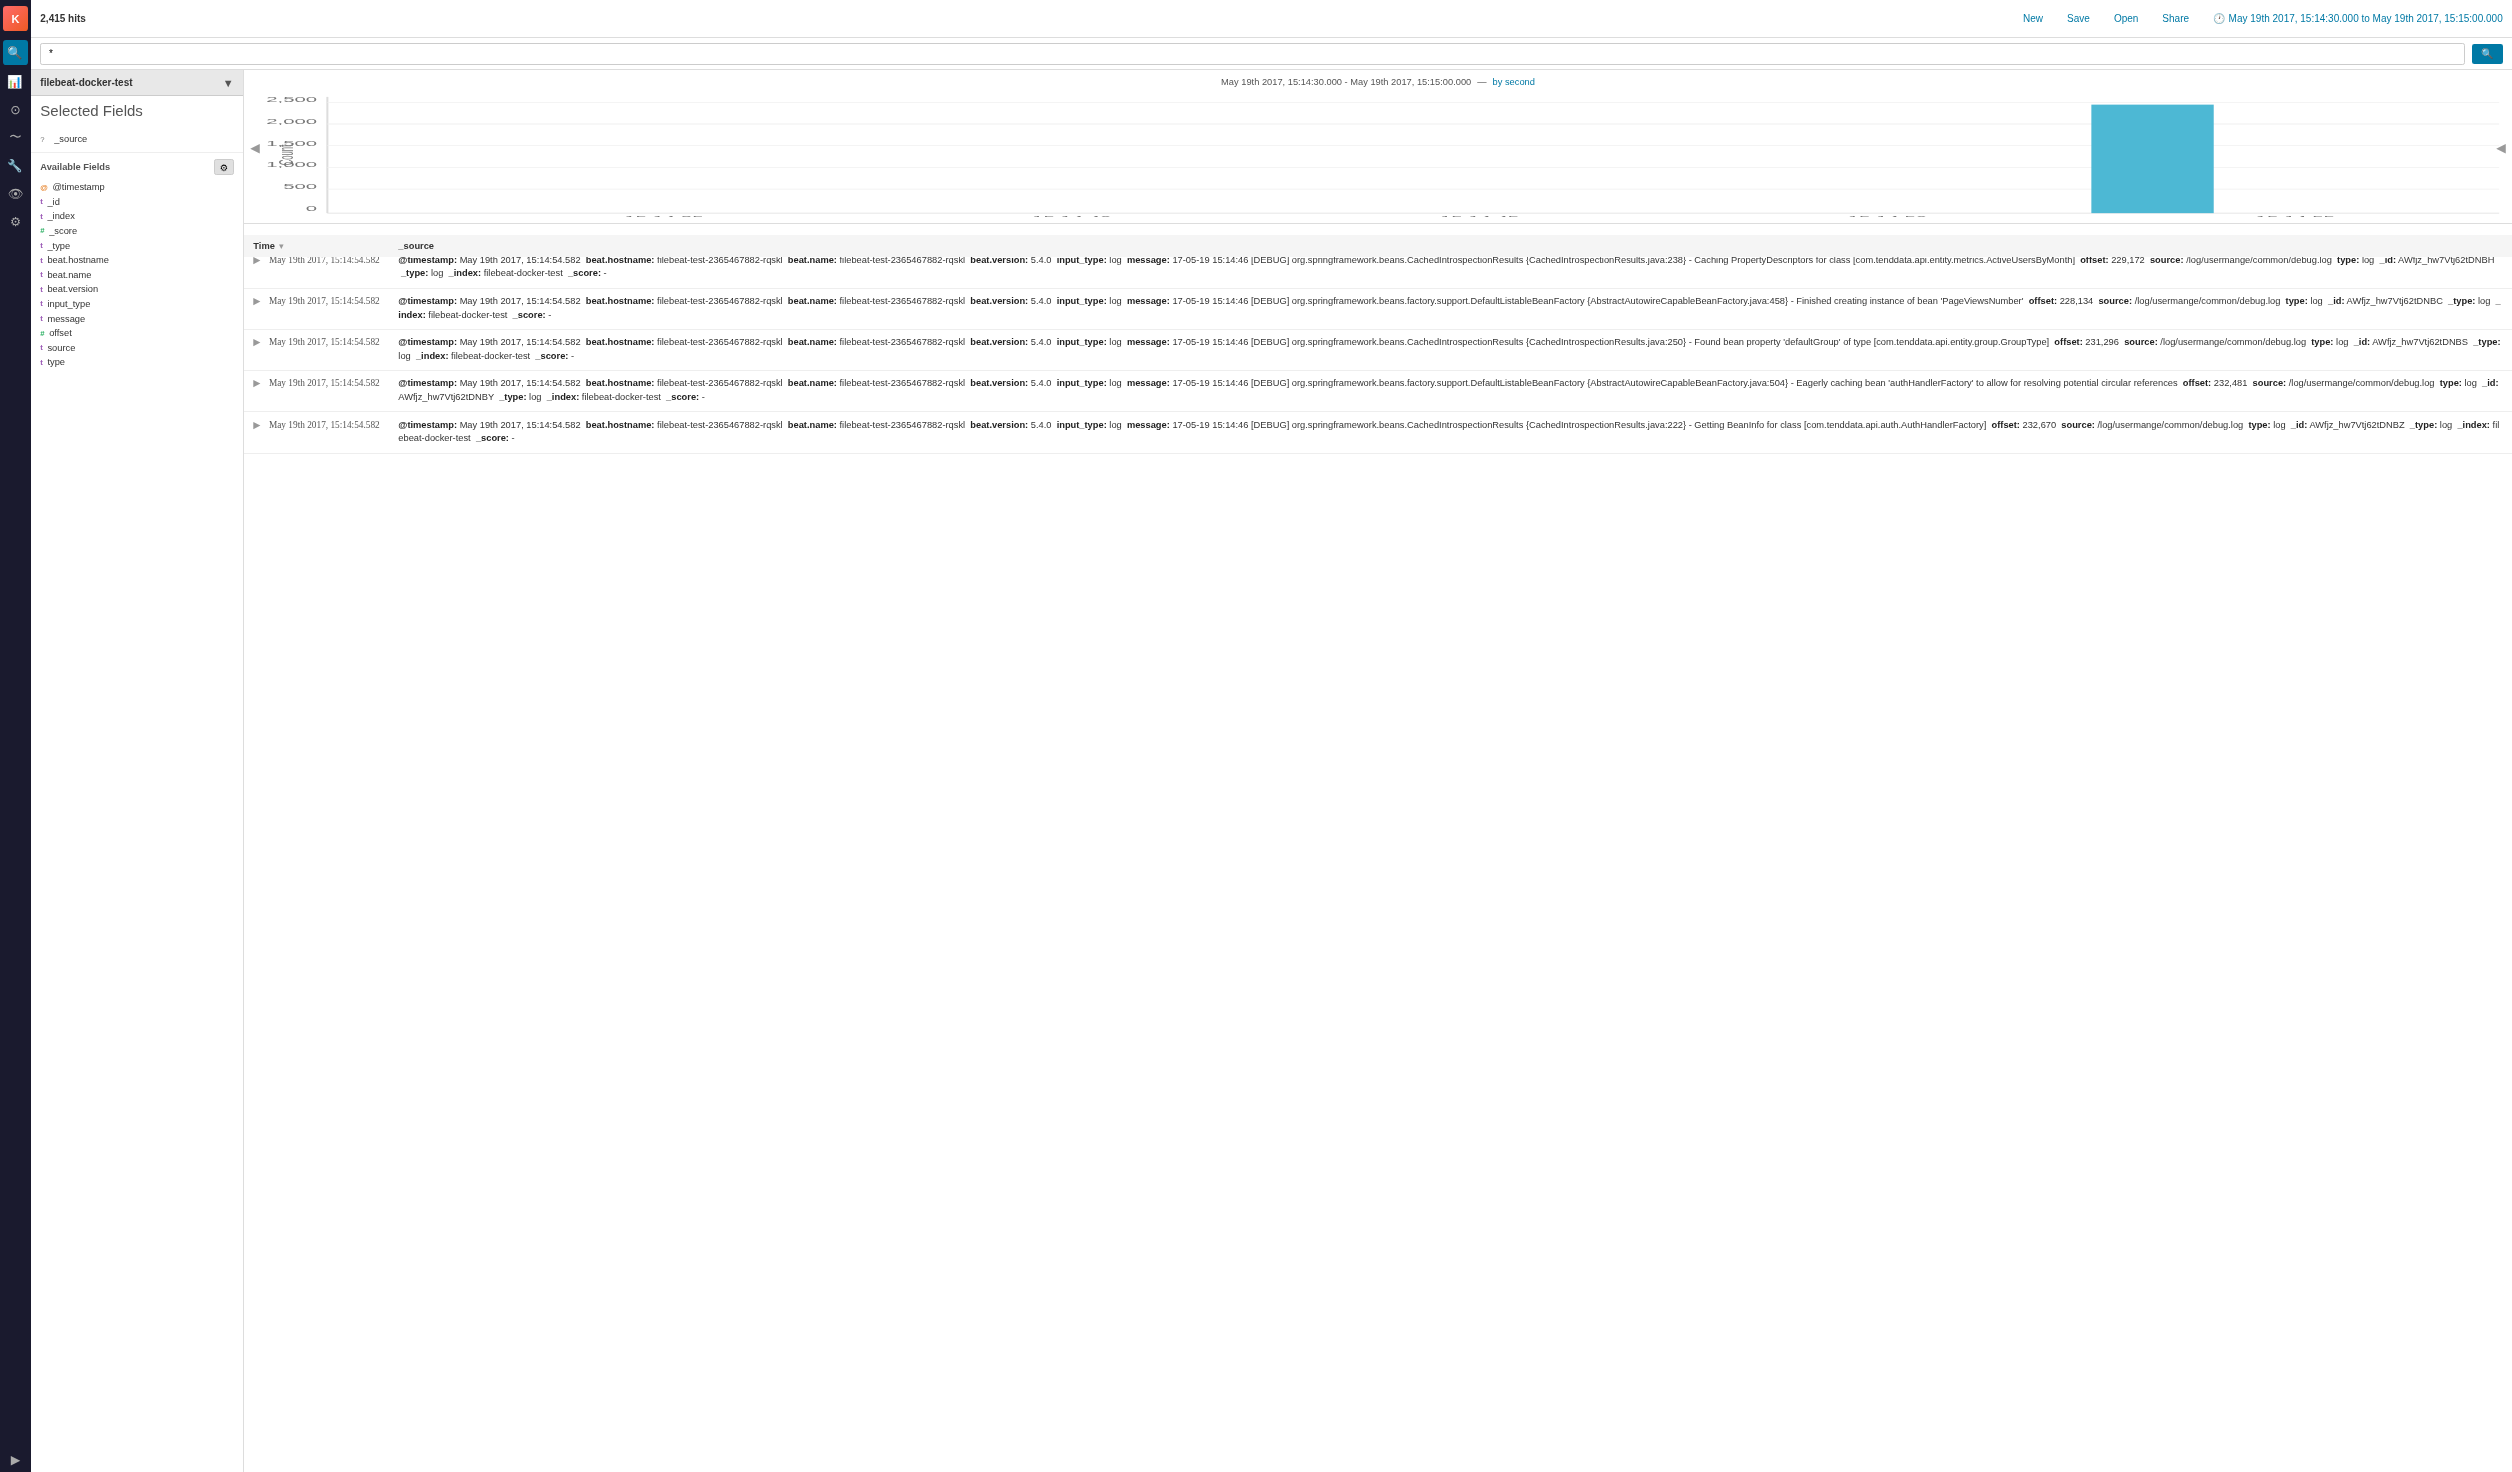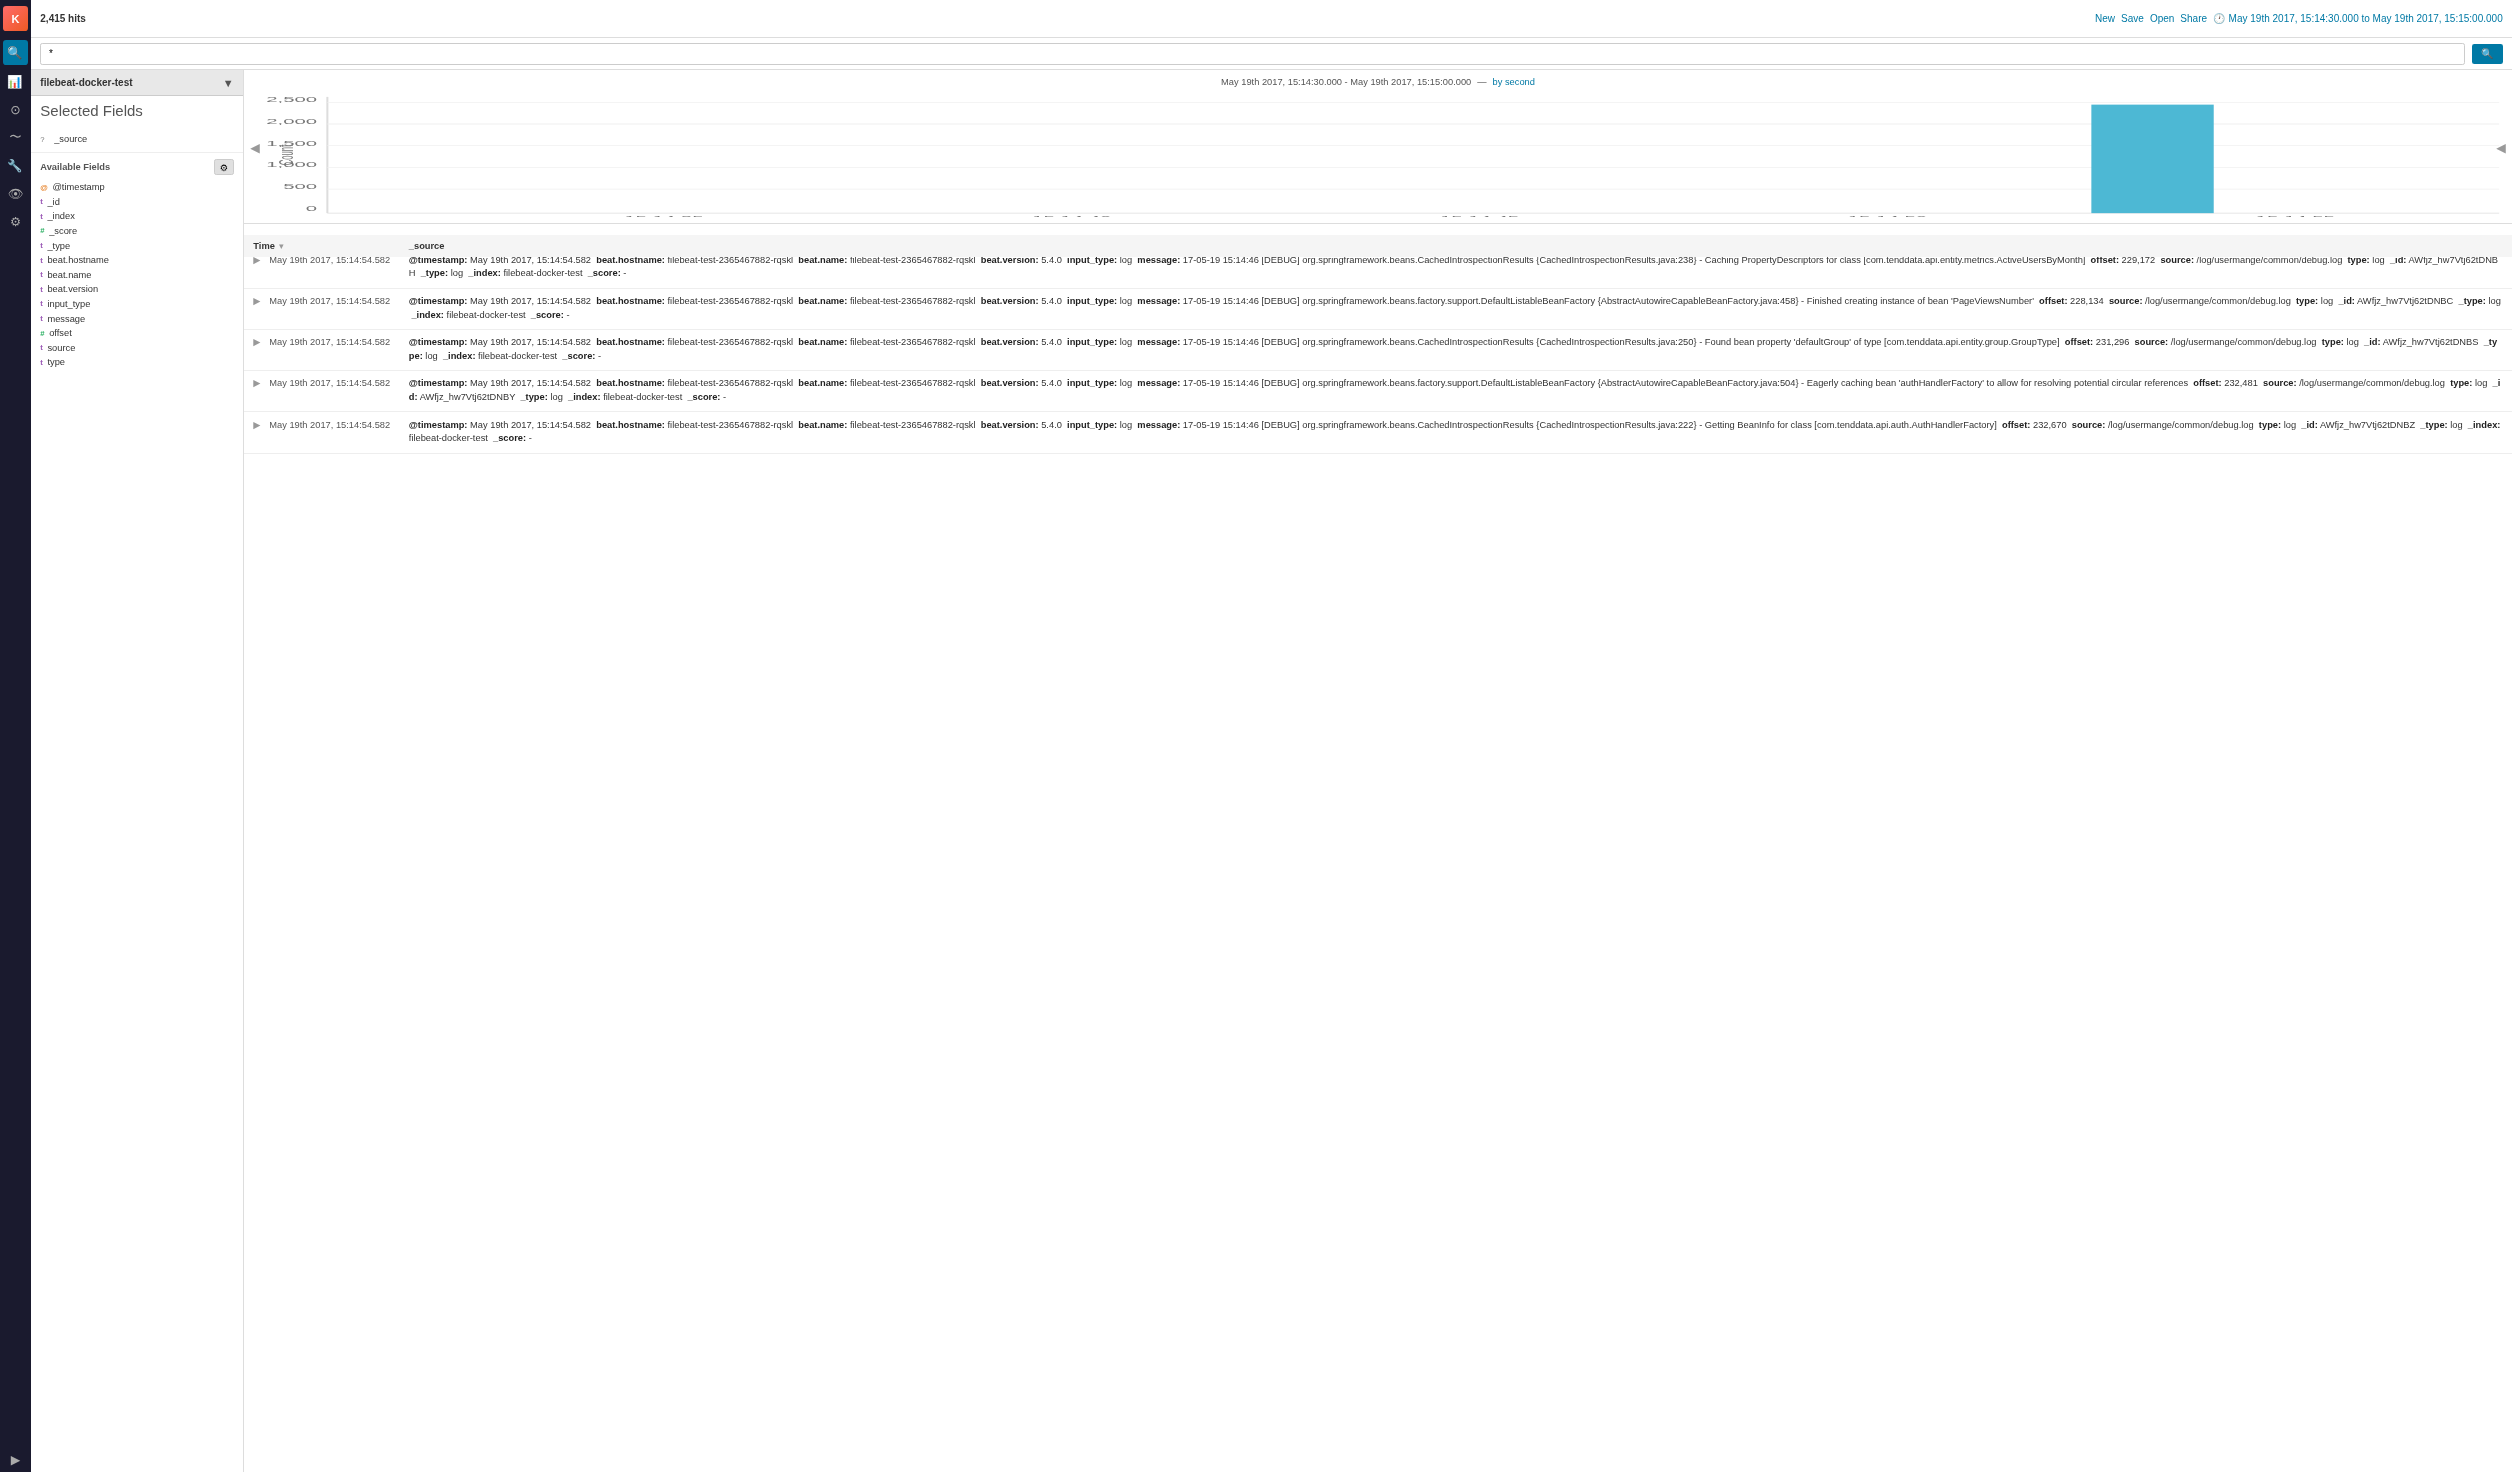--- a/index.html
+++ b/index.html
@@ -1,21 +1,21 @@
 <!DOCTYPE html>
 <html style="font-size:12.4px"><head>
   <meta charset="utf-8">
   <style>
     * { box-sizing: border-box; margin: 0; padding: 0; }
     body { font-family: 'Segoe UI', Arial, sans-serif; font-size: 9.3px; background: #f5f5f5; color: #333; display: flex; flex-direction: column; height: 100vh; overflow: hidden; }
 
     
     .top-bar { background: #fff; border-bottom: 0.8px solid #ddd; display: flex; align-items: center; padding: 3.1px 9.3px; height: 38px; }
     .hits-count { font-size: 10px; font-weight: 600; color: #333; flex: 1; }
-    .top-actions { display: flex; gap: 6px; align-items: flex-end; }
+    .top-actions { display: flex; gap: 24px; align-items: flex-end; }
     .top-actions span { font-size: 10px; color: #0079a5; cursor: pointer; }
     .time-range { font-size: 9.3px; color: #555; display: flex; align-items: center; gap: 3.1px; }
 
     
     .search-bar { background: #fff; border-bottom: 0.8px solid #ddd; display: flex; align-items: center; padding: 4.6px 9.3px; gap: 6.2px; }
     .search-input { flex: 1; border: 0.8px solid #ccc; border-radius: 2.3px; padding: 4.6px 7.7px; font-size: 10px; outline: none; }
     .search-btn { background: #0079a5; border: none; color: #fff; padding: 4.6px 9.3px; border-radius: 2.3px; cursor: pointer; font-size: 10px; }
 
     
     .main-layout { display: flex; flex: 1; overflow: hidden; }
@@ -53,21 +53,21 @@
     .chart-x-label { text-align: center; font-size: 8.5px; color: #777; margin-top: 3.1px; }
 
     
     .results-area { flex: 1; overflow-y: auto; background: #fff; }
     .results-table { width: 100%; border-collapse: collapse; }
     .results-table thead th { background: #f5f5f5; border-bottom: 1.5px solid #ddd; padding: 6.2px 9.3px; text-align: left; font-size: 9.3px; font-weight: 600; color: #333; position: sticky; top: 11px; z-index: 1; }
     .results-table th .sort-icon { font-size: 7.7px; color: #999; }
     .results-table tbody tr { border-bottom: 0.8px solid #eee; }
     .results-table td { padding: 6.2px 9.3px; vertical-align: top; font-size: 9.3px; }
     .expand-btn { cursor: pointer; color: #999; margin-right: 6.2px; }
-    .time-cell { color: #555; white-space: nowrap; min-width: 124px; }
+    .time-cell { color: #555; white-space: nowrap; min-width: 124px; font-family: Liberation Serif, serif; }
     .source-cell { color: #333; line-height: 1.5; word-break: break-all; }
     .source-cell .field-key { font-weight: 700; color: #222; }
     .source-cell .field-val { color: #333; }
 
     
     .left-nav { width: 31px; background: #1a1a2e; display: flex; flex-direction: column; align-items: center; padding-top: 6.2px; gap: 3.1px; }
     .nav-icon { width: 25px; height: 25px; display: flex; align-items: center; justify-content: center; border-radius: 3.1px; cursor: pointer; color: #aaa; font-size: 12.4px; }
     .nav-icon:hover, .nav-icon.active { background: #0079a5; color: #fff; }
     .nav-logo { width: 25px; height: 25px; background: linear-gradient(135deg, #ff6b6b, #ee5a24); border-radius: 3.1px; display: flex; align-items: center; justify-content: center; color: white; font-weight: bold; font-size: 11px; margin-bottom: 6.2px; }
 

